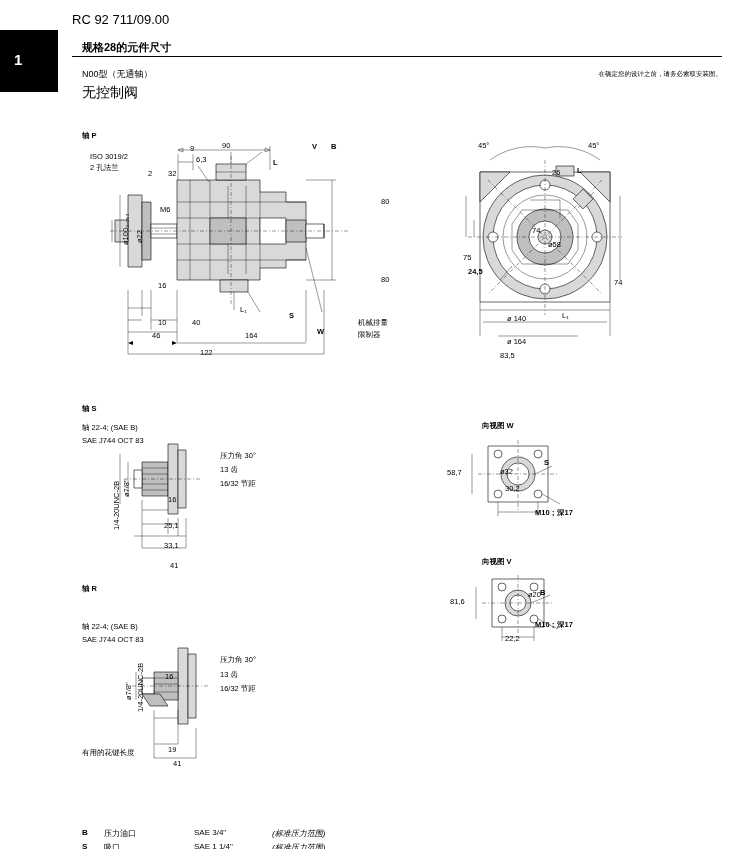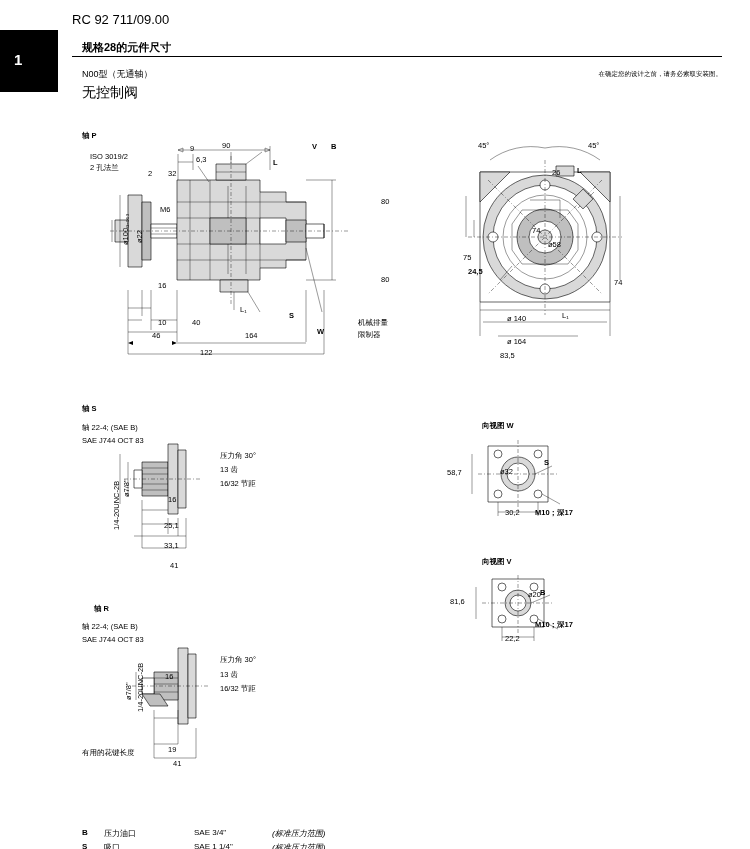--- a/index.html
+++ b/index.html
@@ -310,21 +310,21 @@
   <div class="label vert" style="left:112px; top:530px; transform:rotate(-90deg);">1/4-20UNC-2B</div>
   <div class="label" style="left:168px; top:495px;">16</div>
   <div class="label" style="left:164px; top:521px;">25,1</div>
   <div class="label" style="left:164px; top:541px;">33,1</div>
   <div class="label" style="left:170px; top:561px;">41</div>
 
   <div class="label" style="left:220px; top:451px;">压力角 30°</div>
   <div class="label" style="left:220px; top:465px;">13 齿</div>
   <div class="label" style="left:220px; top:479px;">16/32 节距</div>
 
-  <div class="label b" style="left:82px; top:604px;margin-left:12px;">轴 R</div>
+  <div class="label b" style="left:82px; top:584px;">轴 R</div>
   <div class="label" style="left:82px; top:622px;">轴 22-4; (SAE B)</div>
   <div class="label" style="left:82px; top:635px;">SAE J744 OCT 83</div>
 
   <svg class="dwg" style="left:120px; top:640px;" width="130" height="130" viewBox="0 0 130 130">
     <rect class="fill-l" x="58" y="8" width="10" height="76"></rect>
     <rect class="fill-l" x="68" y="14" width="8" height="64"></rect>
     <rect class="fill-m" x="34" y="32" width="24" height="28"></rect>
     <line class="ln-t" x1="34" y1="38" x2="58" y2="38"></line>
     <line class="ln-t" x1="34" y1="44" x2="58" y2="44"></line>
     <line class="ln-t" x1="34" y1="52" x2="58" y2="52"></line>
@@ -367,21 +367,21 @@
     <line class="ln-t" x1="38" y1="62" x2="38" y2="76"></line>
     <line class="ln-t" x1="78" y1="62" x2="78" y2="76"></line>
     <line class="ln-t" x1="38" y1="72" x2="78" y2="72"></line>
     <line class="ln-t" x1="75" y1="34" x2="92" y2="26"></line>
     <line class="ln-t" x1="82" y1="54" x2="100" y2="64"></line>
   </svg>
 
   <div class="label b" style="left:544px; top:458px;">S</div>
   <div class="label" style="left:500px; top:459px;margin-top:8px;">ø32</div>
   <div class="label" style="left:447px; top:468px;">58,7</div>
-  <div class="label" style="left:505px; top:508px;">30,2</div>
+  <div class="label" style="left:505px; top:484px;">30,2</div>
   <div class="label b" style="left:535px; top:508px;">M10；深17</div>
 
   <div class="label b" style="left:482px; top:557px;">向视图 V</div>
 
   <svg class="dwg" style="left:460px; top:575px;" width="130" height="86" viewBox="0 0 130 86">
     <rect class="fill-w" x="32" y="4" width="52" height="48"></rect>
     <circle class="fill-l" cx="58" cy="28" r="13"></circle>
     <circle class="fill-w" cx="58" cy="28" r="8"></circle>
     <circle class="fill-w" cx="42" cy="12" r="4"></circle>
     <circle class="fill-w" cx="74" cy="12" r="4"></circle>

